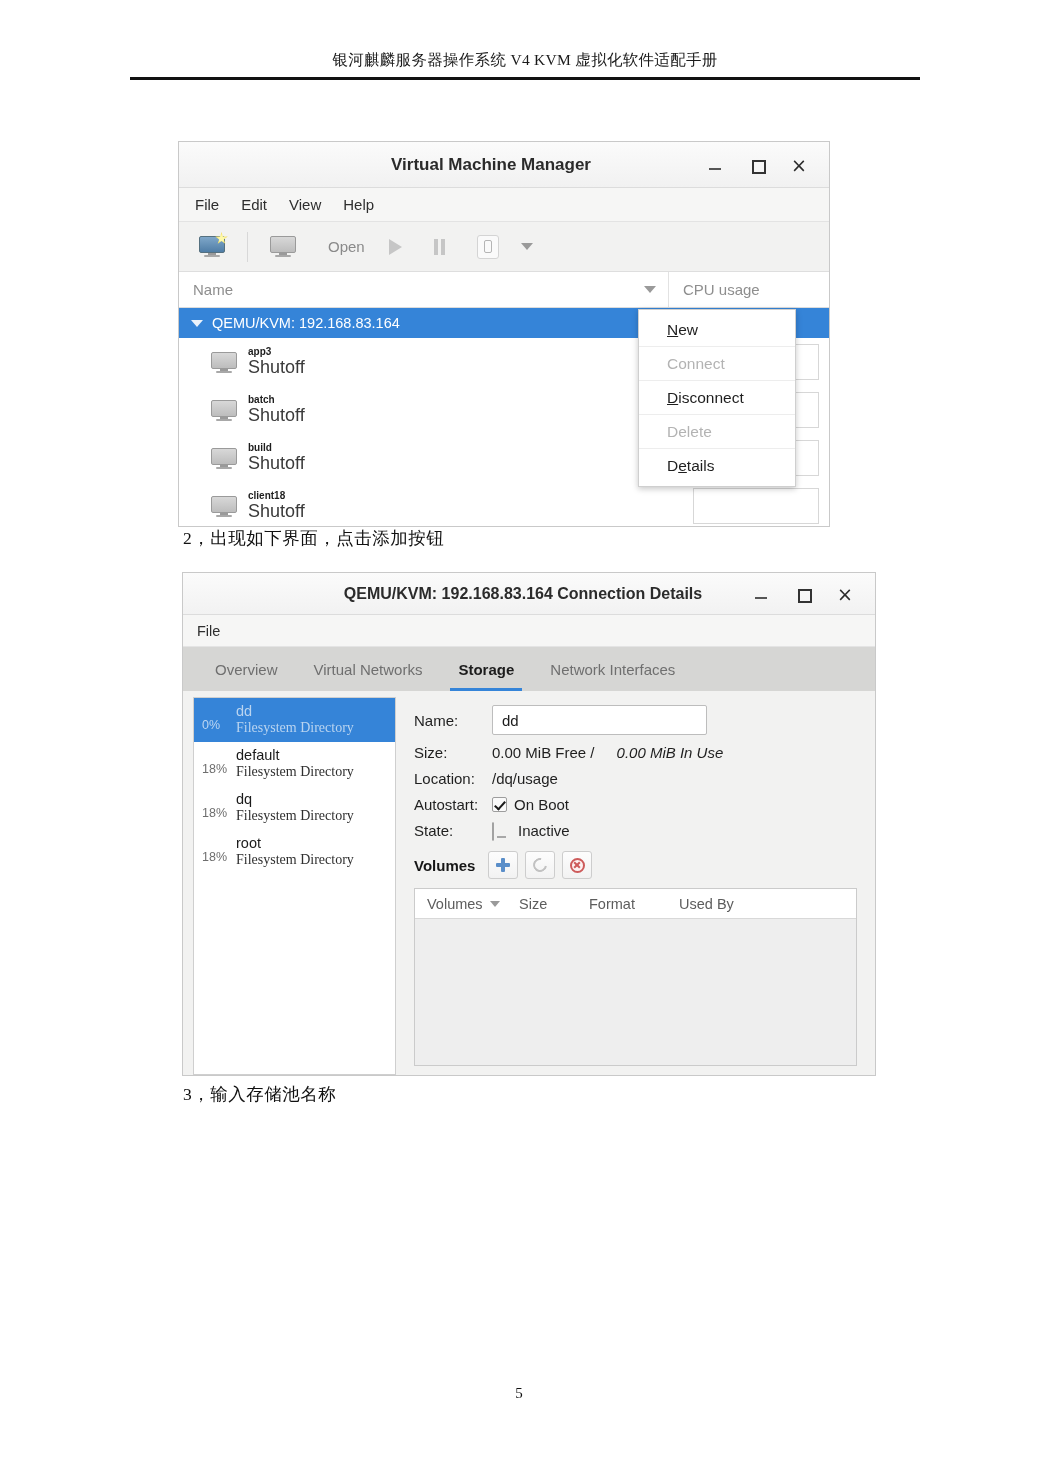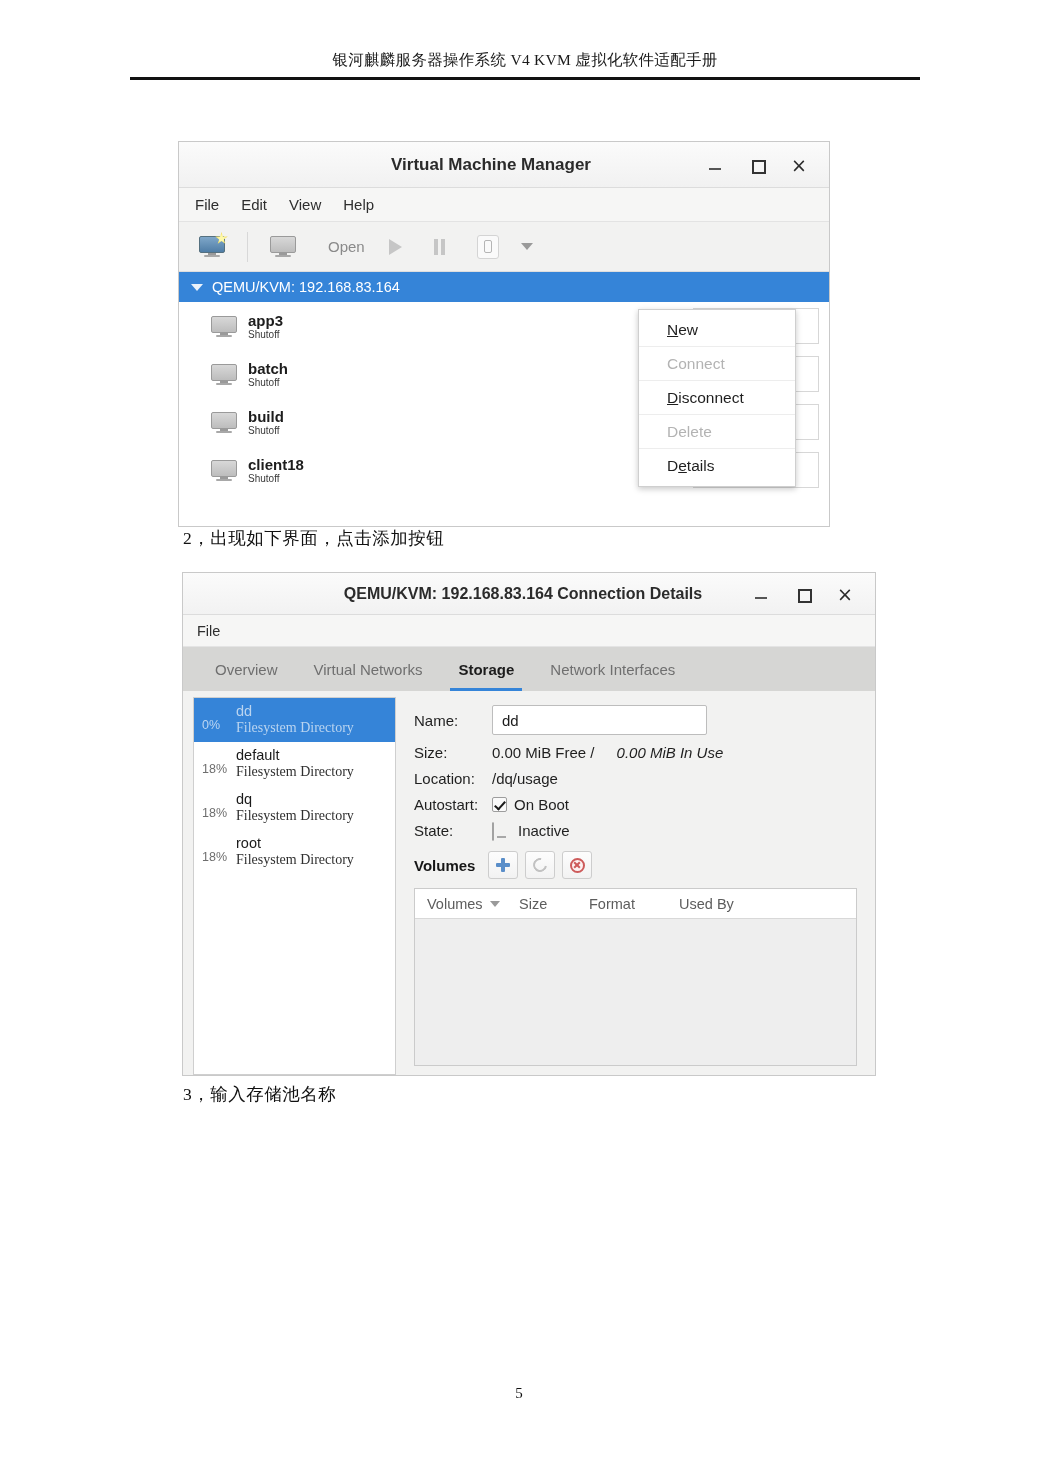--- a/index.html
+++ b/index.html
@@ -242,22 +242,22 @@
     border-top: 7px solid #eaf2fb;
     margin-right: 9px;
   }
   .vm-row {
     display: flex; align-items: center;
     height: 48px;
     padding-left: 32px;
     gap: 11px;
   }
   .vm-text { line-height: 1.15; }
-  .vm-name { font-size: 15px; font-weight: bold; color: #1d1d1d; }
-  .vm-state { font-size: 10px; color: #3a3a3a; }
+  .vm-name { font-size: 10px; font-weight: bold; color: #1d1d1d; }
+  .vm-state { font-size: 18px; color: #3a3a3a; }
 
   
   .cpu-col {
     position: absolute;
     left: 504px; top: 30px;
     width: 148px;
   }
   .cpu-cell {
     height: 48px;
     display: flex; align-items: center;
@@ -559,20 +559,27 @@
     <div class="icon-pause">
         <i></i>
         <i></i>
       </div>
     <div class="icon-shutdown">
         <i></i>
       </div>
     <div class="icon-caret"></div>
   </div>
 
+  <div class="colhead">
+    <div class="colhead-name">
+      <span>Name</span>
+      <span class="sortcaret"></span>
+    </div>
+    <div class="colhead-cpu">CPU usage</div>
+  </div>
 
   <div class="vm-list">
     <div class="host-row">
       <span class="host-caret"></span>
       <span>QEMU/KVM: 192.168.83.164</span>
     </div>
 
     <div class="vm-row">
       <div class="mon">
         <div class="mon-screen"></div>

